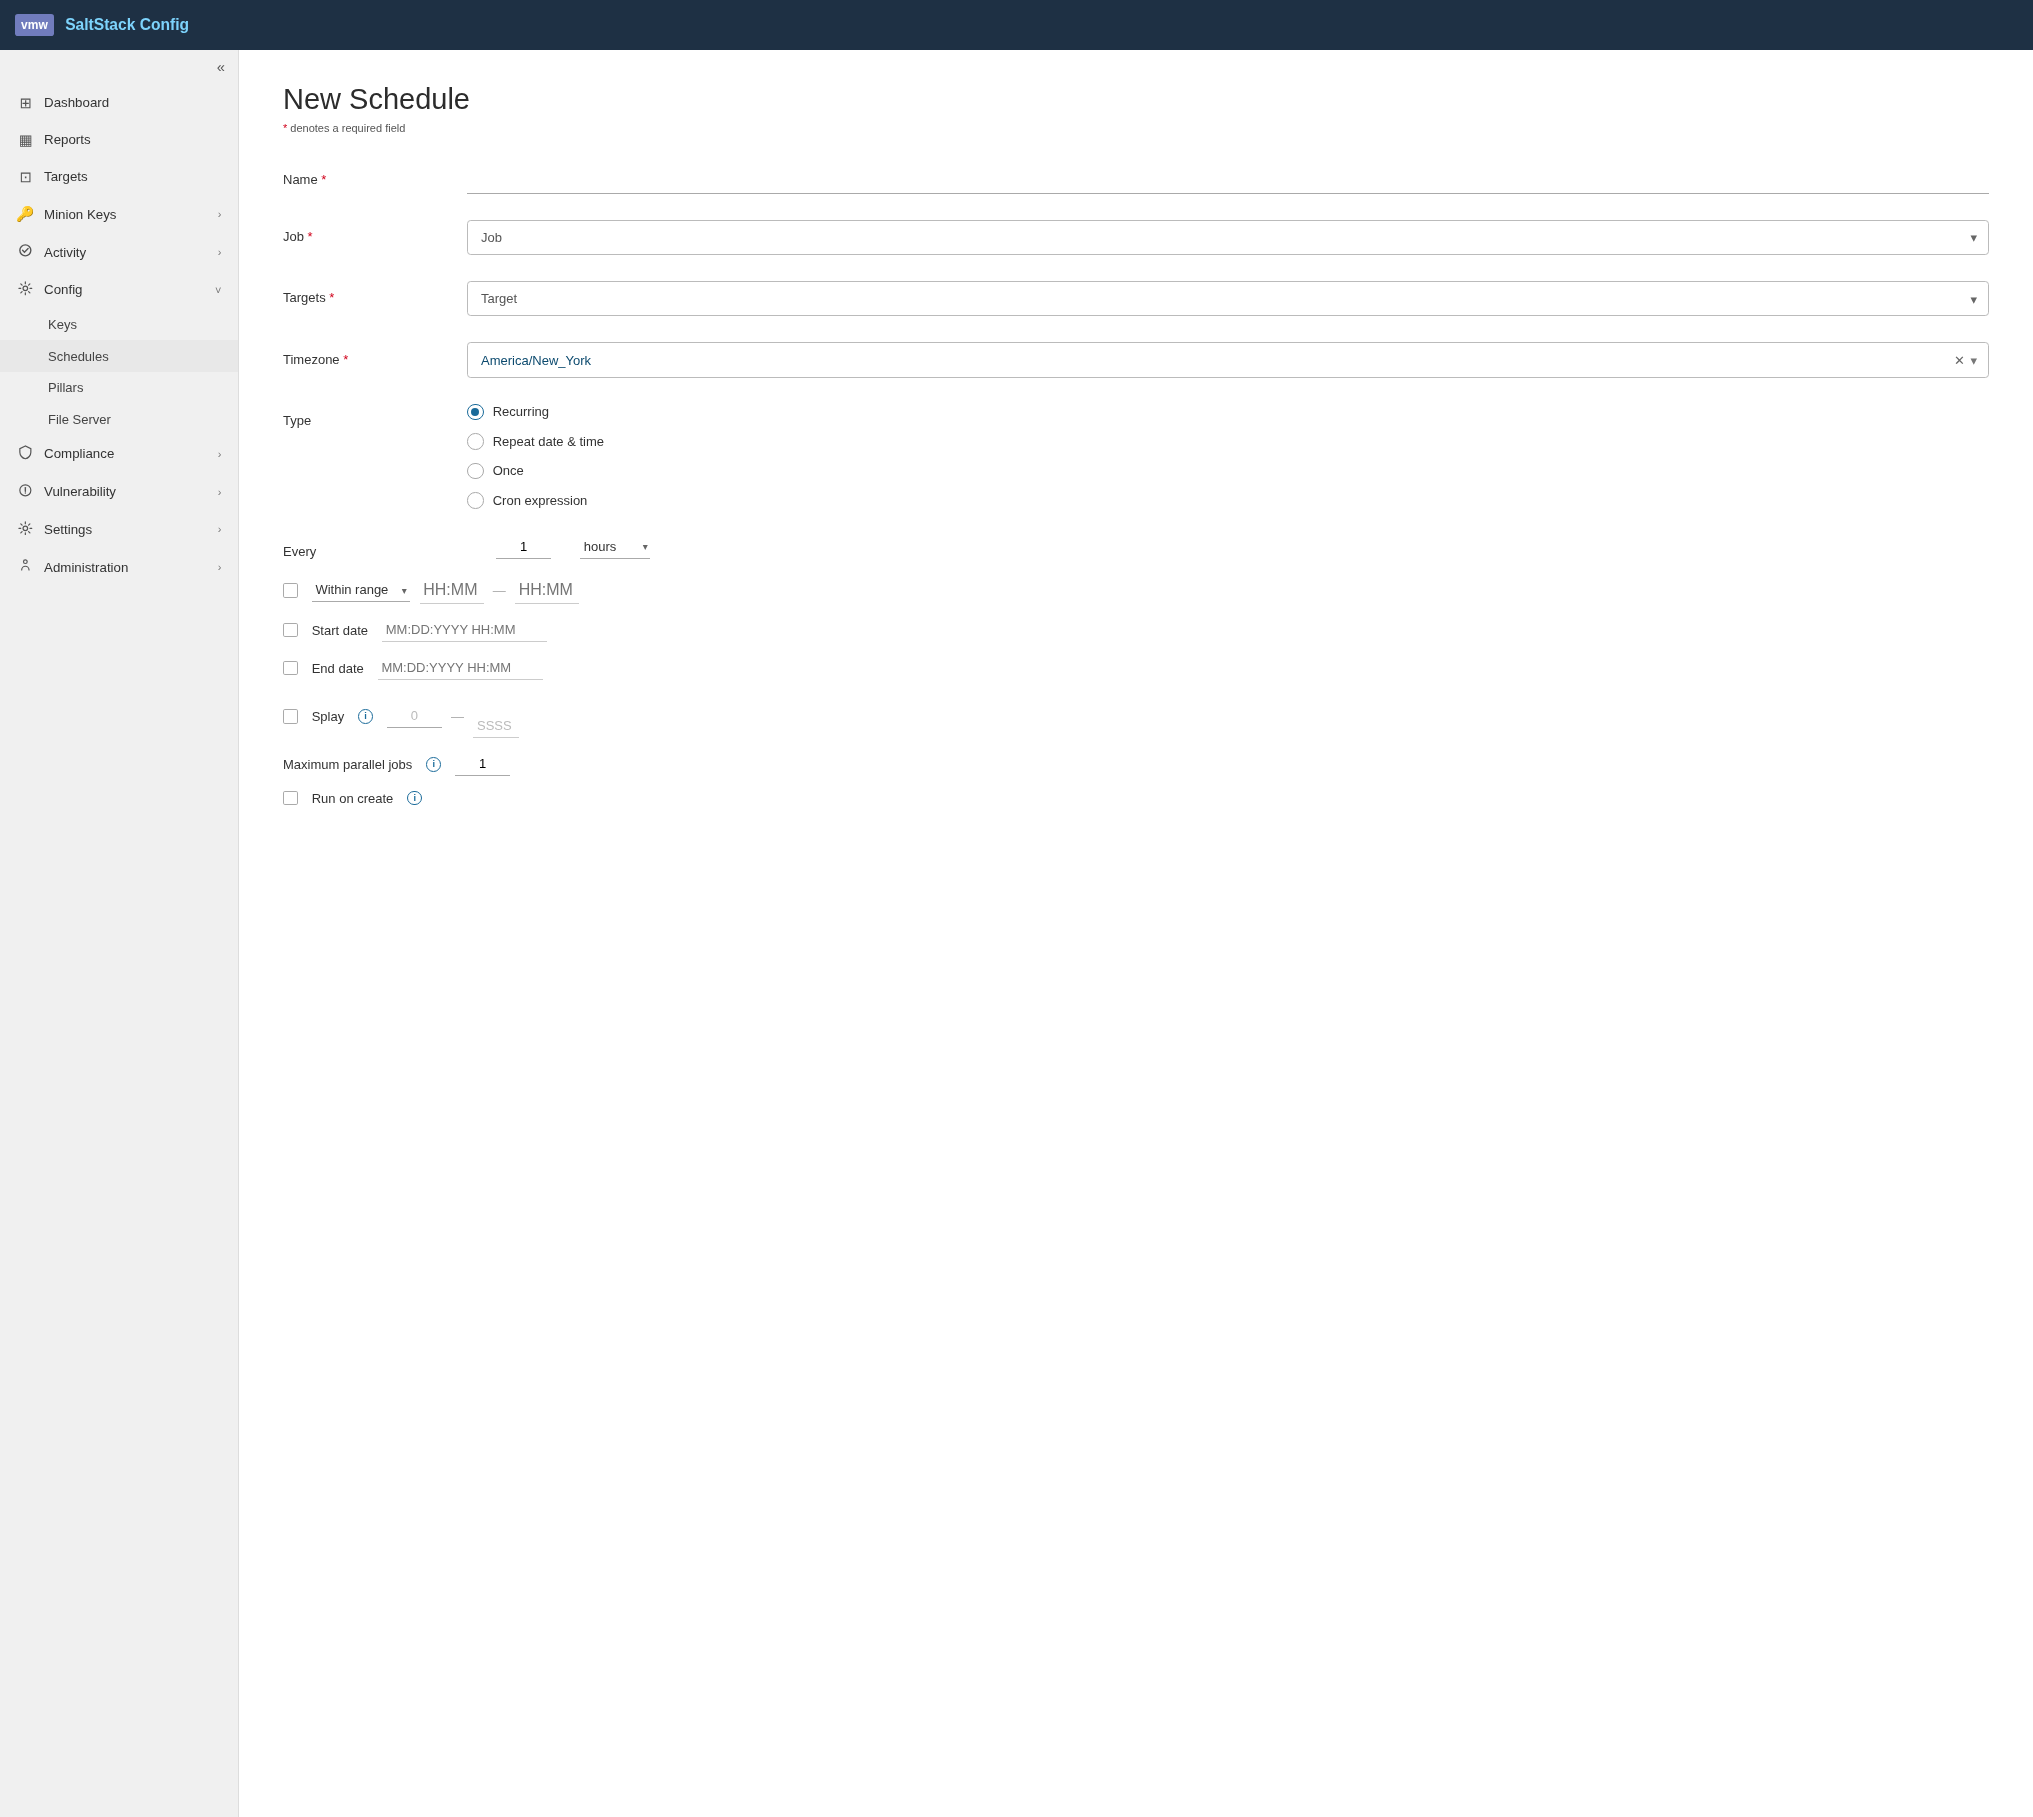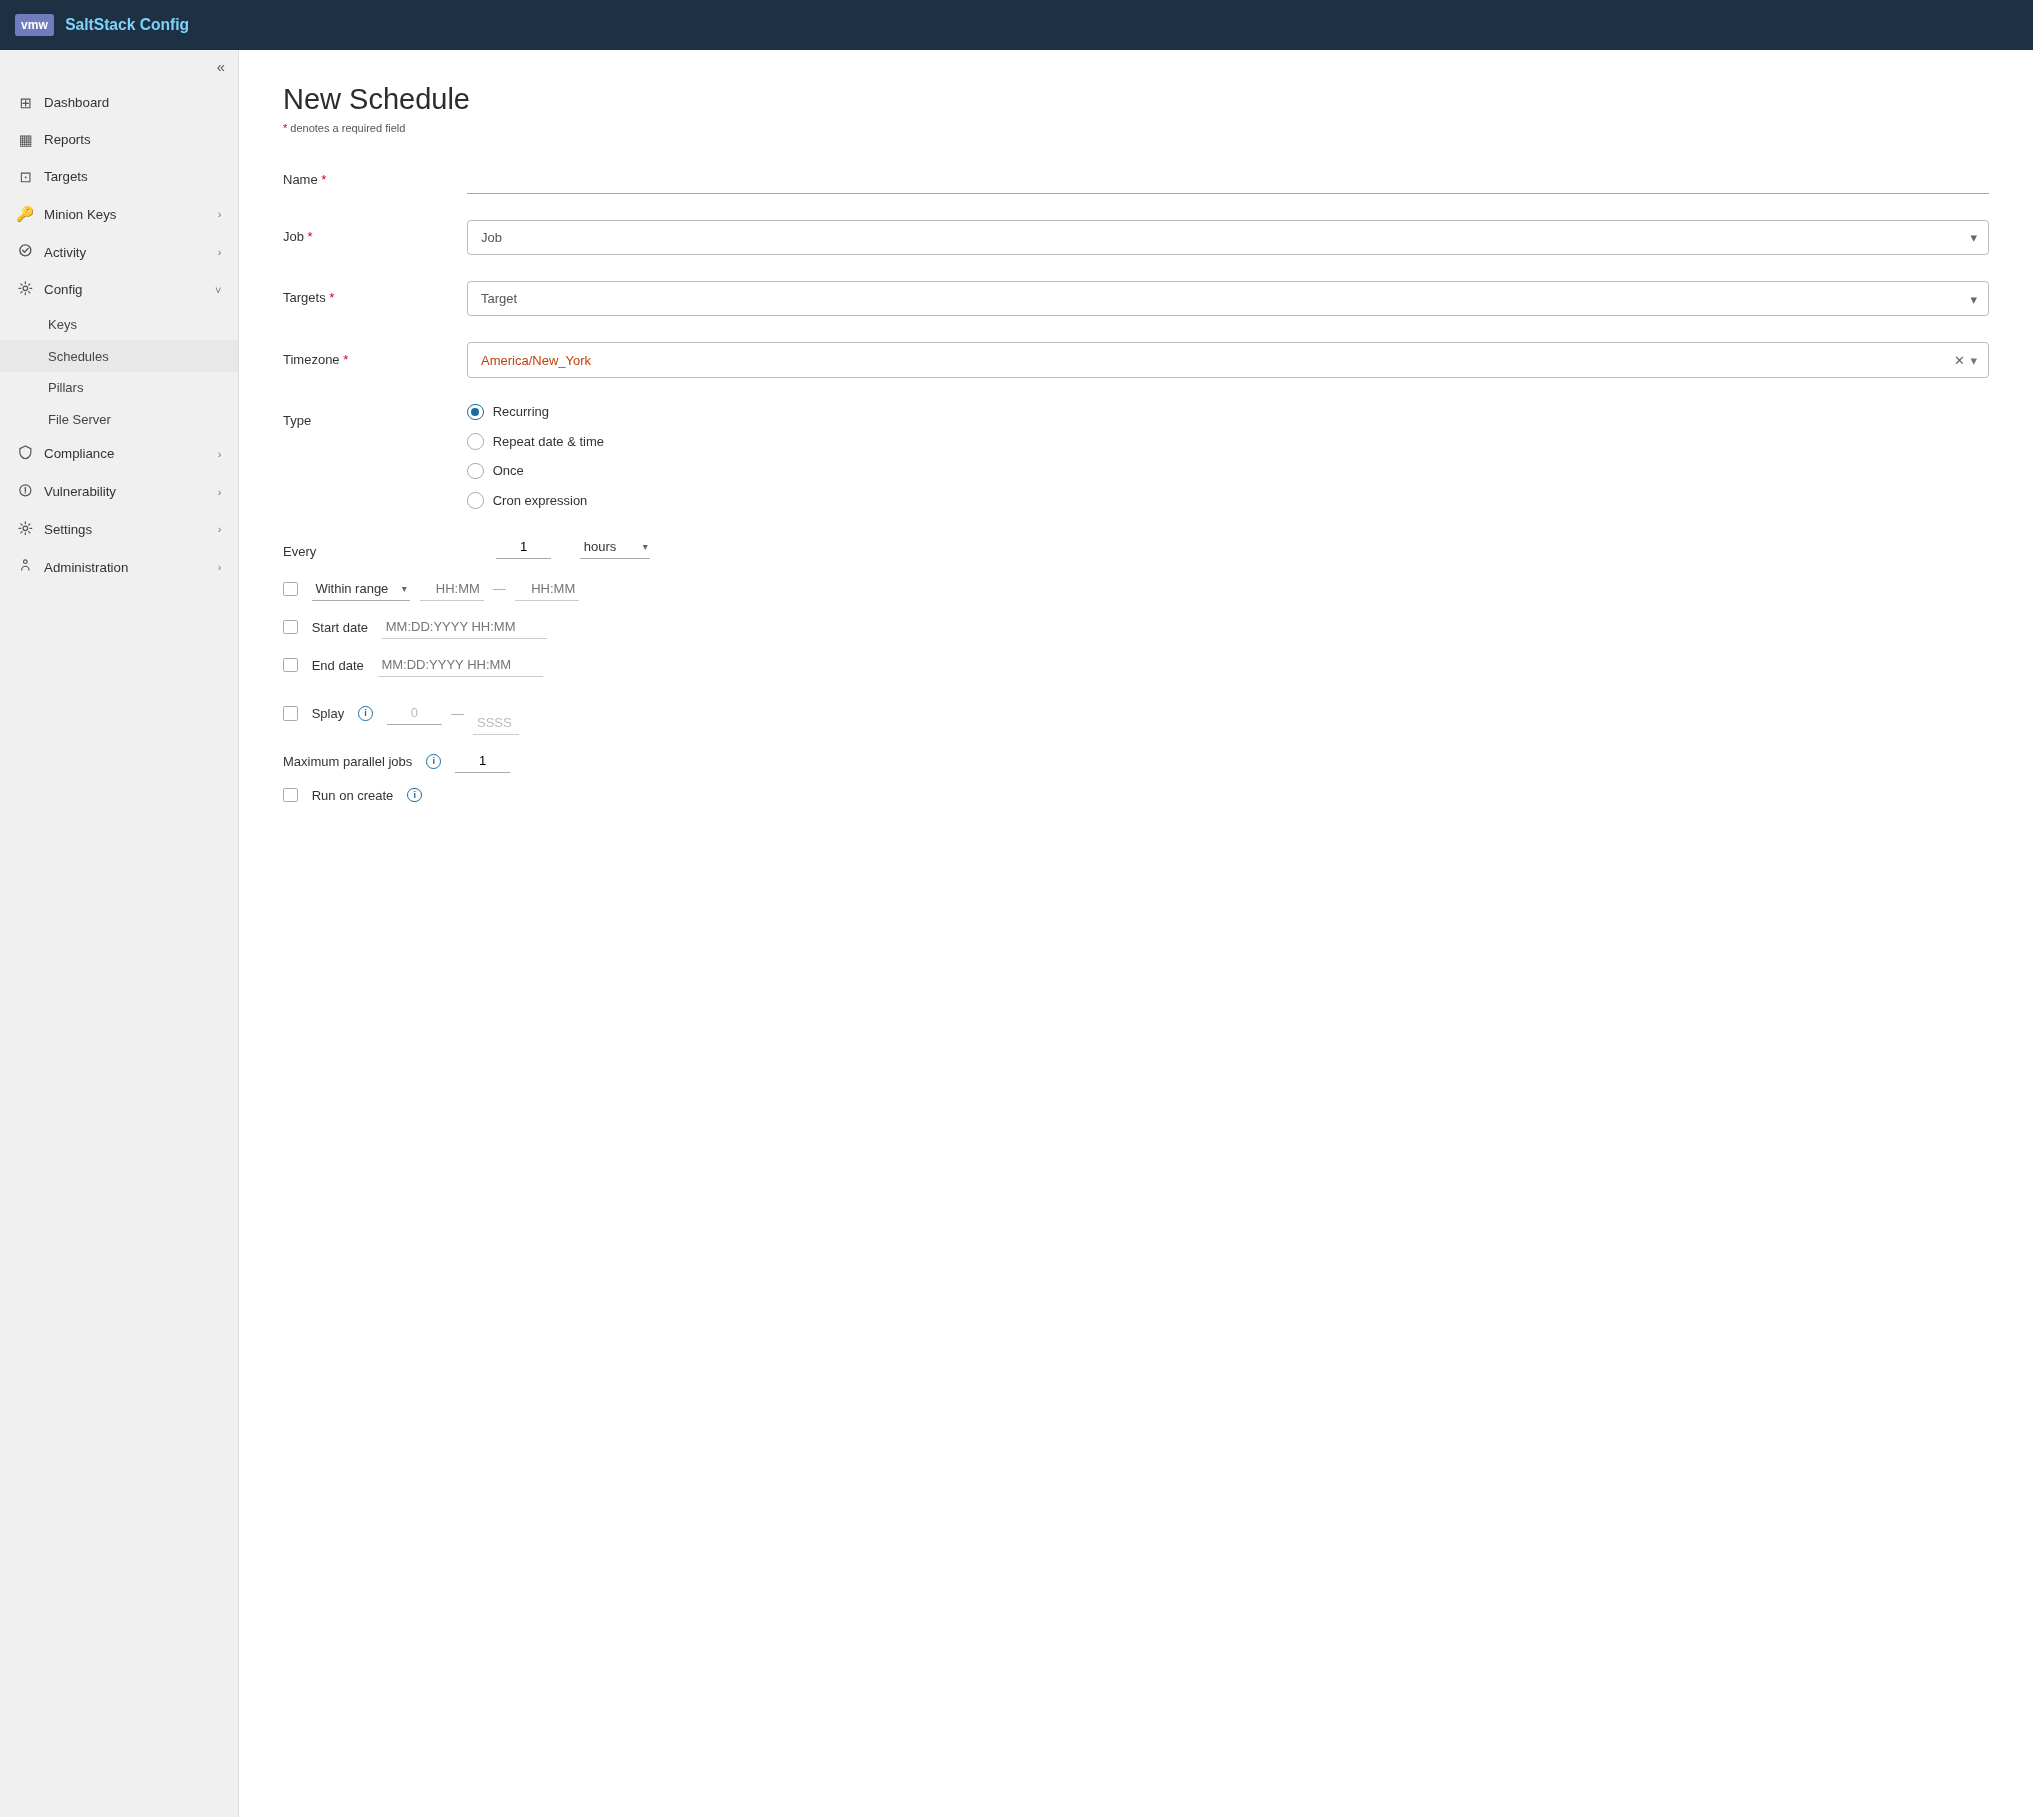--- a/index.html
+++ b/index.html
@@ -162,21 +162,21 @@
       border: 0.9px solid #bbb;
       border-radius: 3.7px;
       background: white;
       display: flex;
       align-items: center;
     }
     .timezone-wrap select {
       flex: 1;
       padding: 9.2px 55px 9.2px 13px;
       font-size: 13px;
-      color: #c2410c;
+      color: #0c4a6e;
       border: none;
       background: transparent;
       appearance: none;
       outline: none;
       cursor: pointer;
     }
     .timezone-actions {
       display: flex;
       align-items: center;
       gap: 5.5px;
@@ -276,26 +276,26 @@
       background: transparent;
       appearance: none;
       outline: none;
       cursor: pointer;
       color: #333;
       min-width: 92px;
     }
     .time-input {
       border: none;
       border-bottom: 0.9px solid #ccc;
-      font-size: 13px;
+      font-size: 16px;
       color: #be185d;
       padding: 3.7px;
       outline: none;
       width: 64px;
-      text-align: right;
+      text-align: left;
     }
     .dash { color: #aaa; font-size: 13px; }
 
     .date-input {
       border: none;
       border-bottom: 0.9px solid #ccc;
       font-size: 13px;
       color: #bbb;
       padding: 3.7px;
       outline: none;

